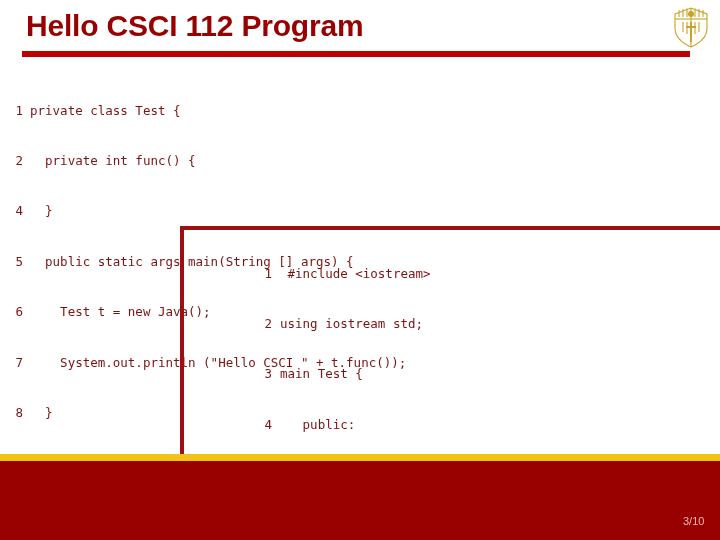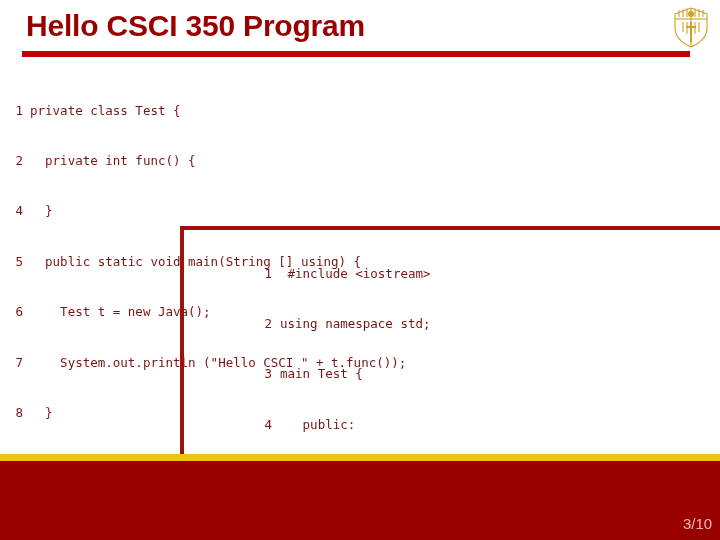--- a/index.html
+++ b/index.html
@@ -117,31 +117,31 @@
     top: 461px;
     width: 720px;
     height: 79px;
     background: #990000;
   }
   .page-number {
     position: absolute;
     left: 683px;
     top: 515px;
     font-family: "Liberation Sans", sans-serif;
-    font-size: 15px;
+    font-size: 11px;
     color: #e8b9b9;
     white-space: nowrap;
   }
 </style>
 </head>
 <body>
 
 <div class="slide">
 
-  <div class="slide-title">Hello CSCI 350 Program</div>
+  <div class="slide-title">Hello CSCI 112 Program</div>
 
   <div class="title-rule"></div>
 
   <div class="shield">
     <svg viewBox="0 0 38 48" width="38" height="48" aria-hidden="true">
       <g fill="none" stroke="#c9a227" stroke-width="1.1">
         <path d="M3 12 L19 6 L35 12 L35 26 Q35 38 19 45 Q3 38 3 26 Z" fill="#ffffff"></path>
         <path d="M19 6 L19 45"></path>
         <path d="M3 17 L35 17"></path>
         <path d="M7 8 L7 15 M11 7 L11 15 M15 6.5 L15 15 M23 6.5 L23 15 M27 7 L27 15 M31 8 L31 15"></path>
@@ -152,32 +152,32 @@
         <path d="M14 24 L24 24 L24 26 L14 26 Z"></path>
         <circle cx="19" cy="12" r="3"></circle>
       </g>
     </svg>
   </div>
 
   <div class="code" id="java-code">
     <span class="code-row"><span class="ln">1</span><span class="src">private class Test {</span></span>
     <span class="code-row"><span class="ln">2</span><span class="src">  private int func() {</span></span>
     <span class="code-row"><span class="ln">4</span><span class="src">  }</span></span>
-    <span class="code-row"><span class="ln">5</span><span class="src">  public static void main(String [] using) {</span></span>
+    <span class="code-row"><span class="ln">5</span><span class="src">  public static args main(String [] args) {</span></span>
     <span class="code-row"><span class="ln">6</span><span class="src">    Test t = new Java();</span></span>
     <span class="code-row"><span class="ln">7</span><span class="src">    System.out.println ("Hello CSCI " + t.func());</span></span>
     <span class="code-row"><span class="ln">8</span><span class="src">  }</span></span>
     
   </div>
 
   <div class="cpp-box"></div>
 
   <div class="code" id="cpp-code">
     <span class="code-row"><span class="ln">1</span><span class="src"> #include &lt;iostream&gt;</span></span>
-    <span class="code-row"><span class="ln">2</span><span class="src">using namespace std;</span></span>
+    <span class="code-row"><span class="ln">2</span><span class="src">using iostream std;</span></span>
     <span class="code-row"><span class="ln">3</span><span class="src">main Test {</span></span>
     <span class="code-row"><span class="ln">4</span><span class="src">   public:</span></span>
     <span class="code-row"><span class="ln">5</span><span class="src">      int func() {</span></span>
     
     
     
     
     
     
     

